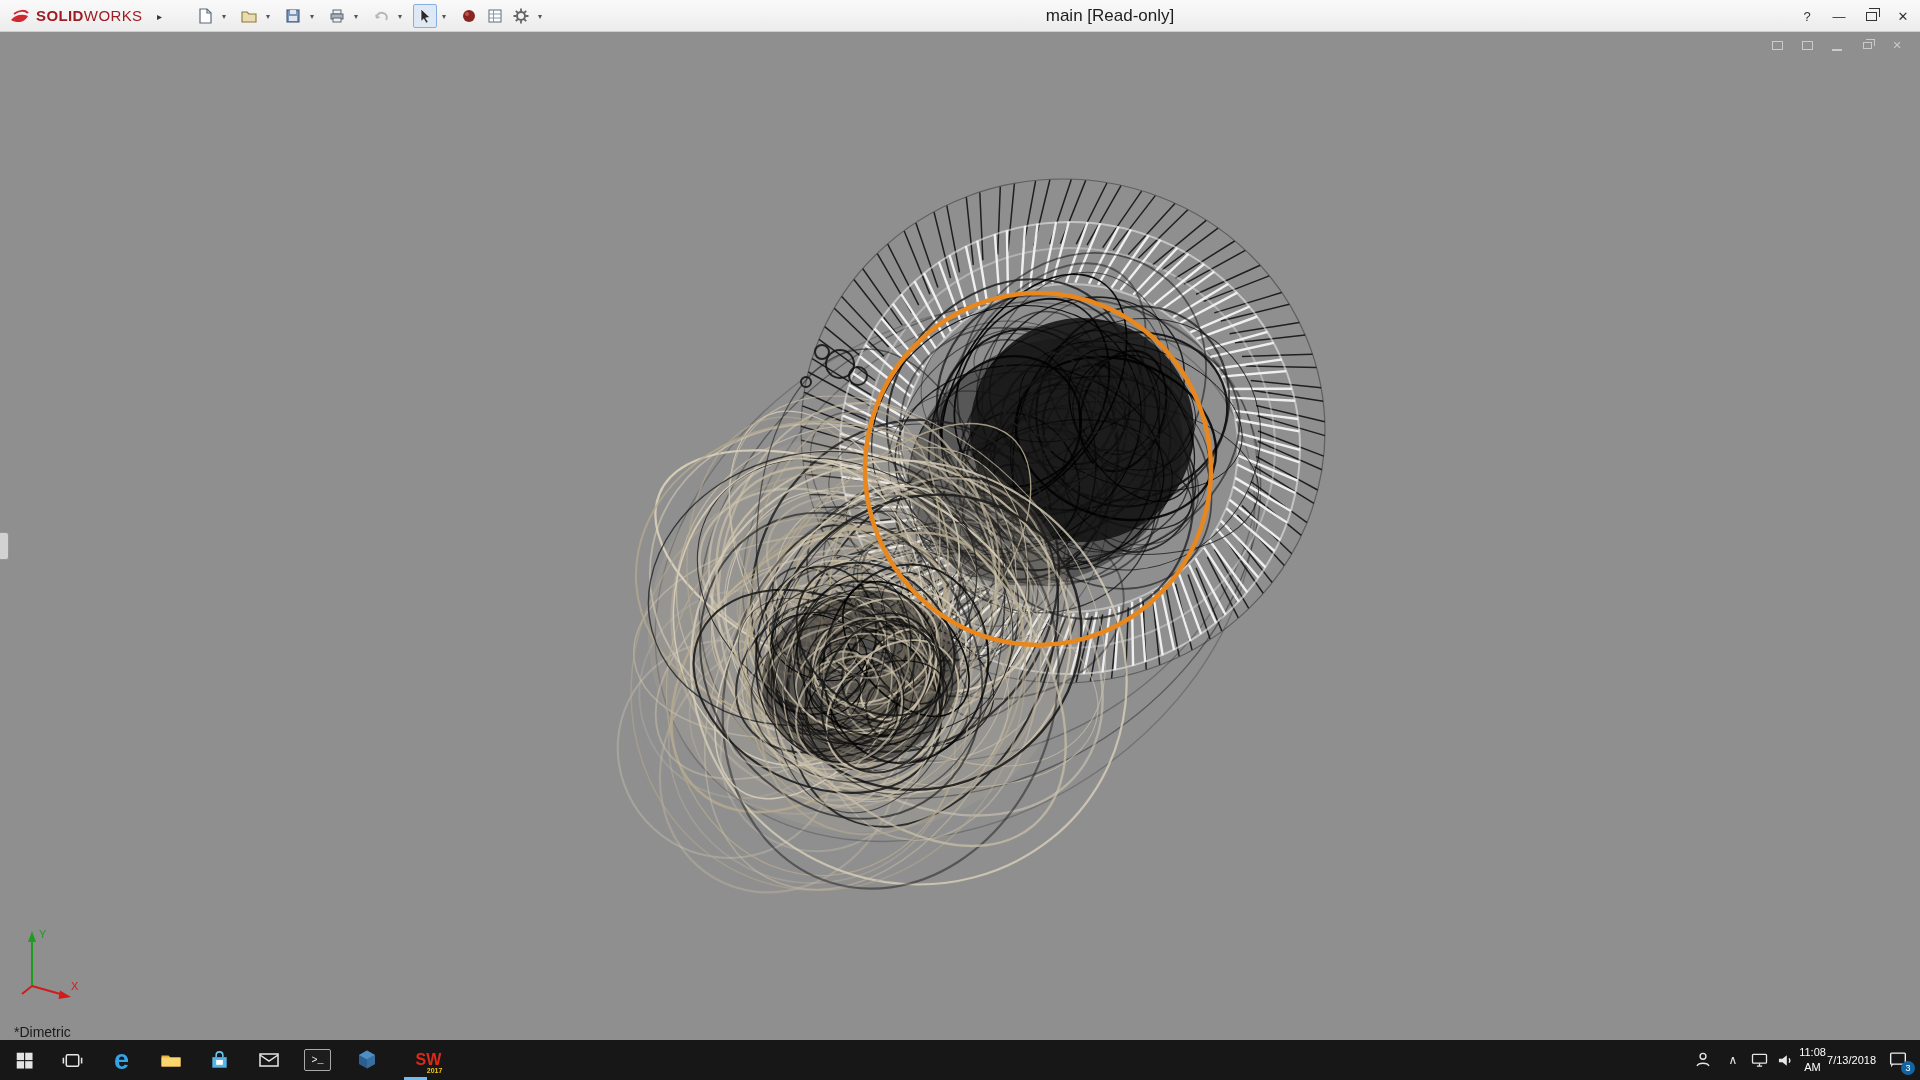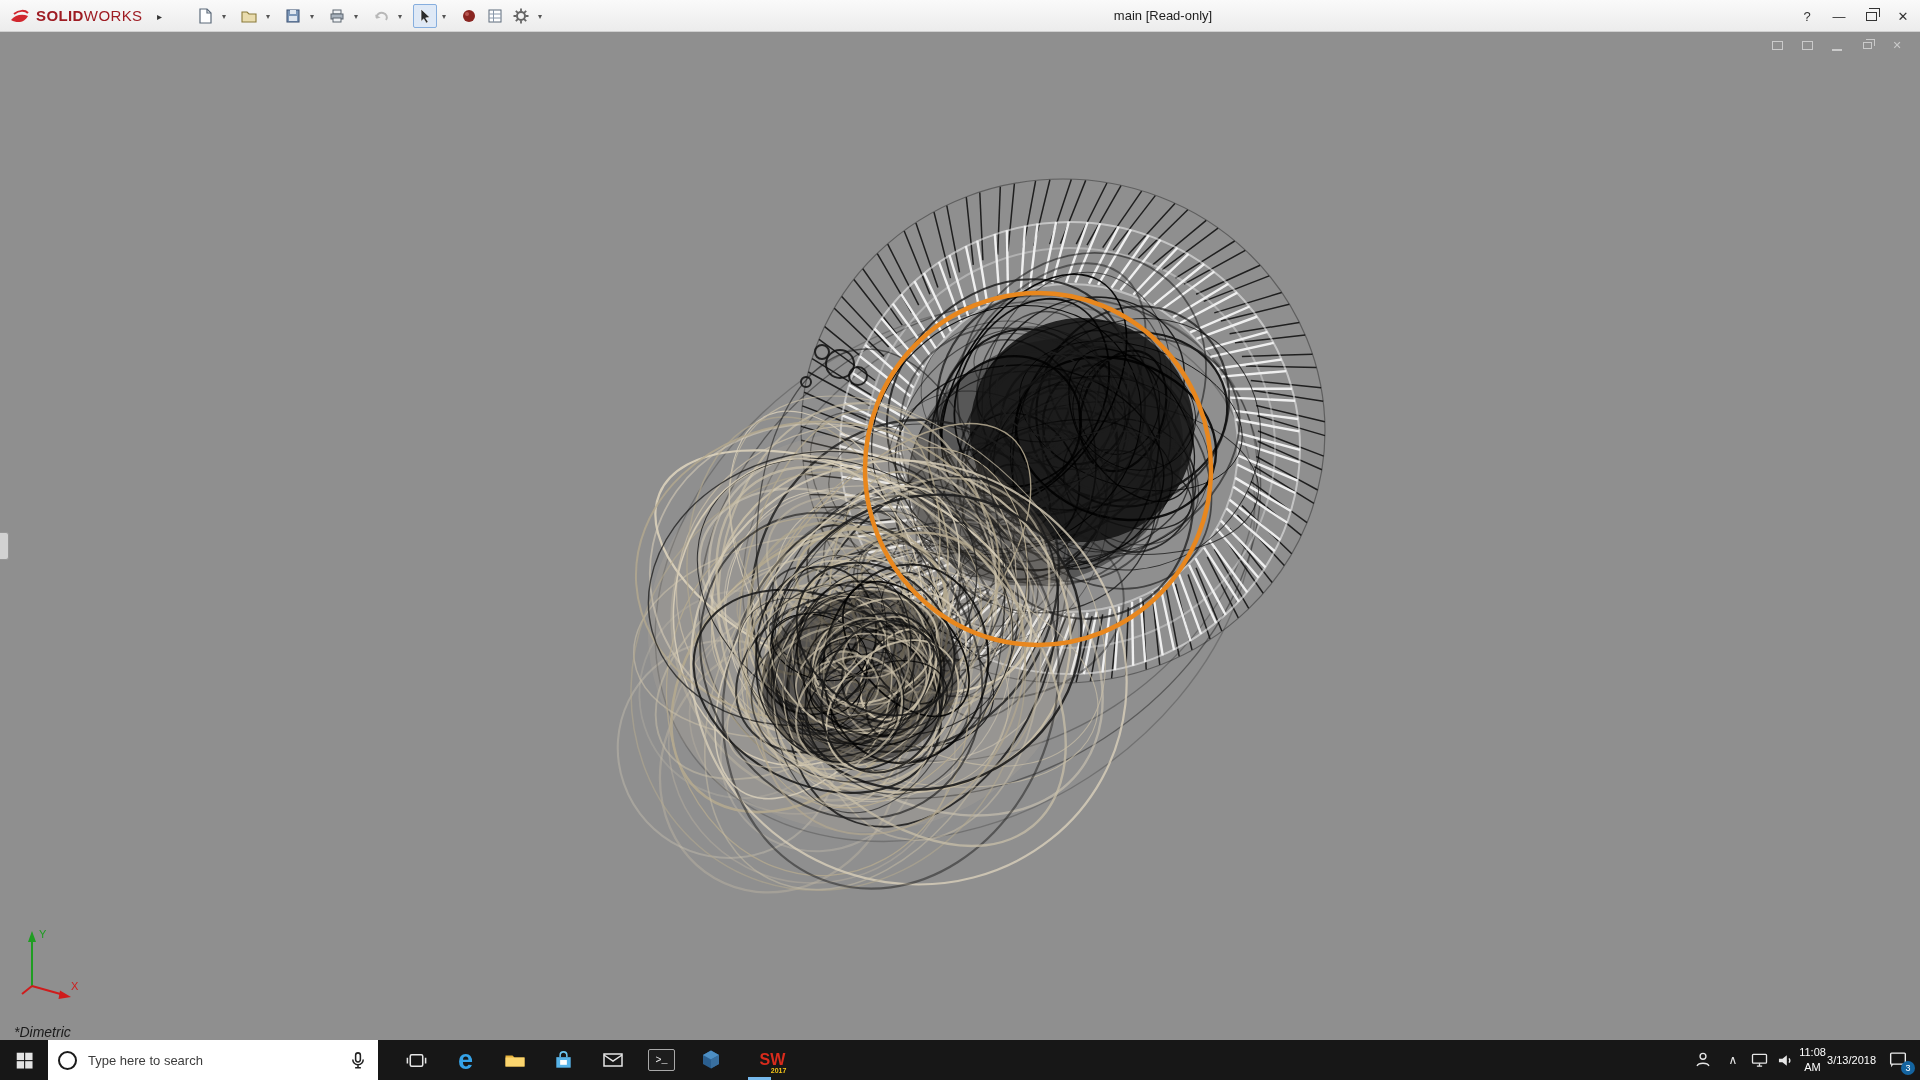--- a/index.html
+++ b/index.html
@@ -11,43 +11,43 @@
               background:linear-gradient(#fafafa,#ececec); border-bottom:1px solid #cfcfcf; }
   .tb-left { position:absolute; left:8px; top:0; height:32px; display:flex; align-items:center; }
   .sw-logo { display:flex; align-items:center; gap:4px; }
   .logo-solid { font-weight:800; color:#9e1c23; font-size:15px; letter-spacing:.4px; }
   .logo-works { font-weight:400; color:#9e1c23; font-size:15px; letter-spacing:.4px; }
   .flyout { margin-left:10px; font-size:10px; color:#333; width:14px; text-align:center; cursor:pointer; }
   .toolbar { display:flex; align-items:center; margin-left:26px; gap:2px; }
   .tbtn { width:24px; height:24px; display:flex; align-items:center; justify-content:center; border:1px solid transparent; }
   .tbtn.pressed { border:1px solid #86aede; background:#dfe9f6; border-radius:2px; }
   .caret { width:11px; font-size:8px; color:#555; text-align:center; margin-right:5px; }
-  .tb-title { position:absolute; left:1163px; transform:translateX(-50%); top:0; line-height:32px;
-              font-size:13px; color:#1e1e1e; white-space:nowrap; }
+  .tb-title { position:absolute; left:1110px; transform:translateX(-50%); top:0; line-height:32px;
+              font-size:17px; color:#1e1e1e; white-space:nowrap; }
   .tb-controls { position:absolute; right:10px; top:0; height:32px; display:flex; align-items:center; gap:18px;
                  font-size:13px; color:#333; }
   .tb-btn { cursor:pointer; display:flex; align-items:center; justify-content:center; min-width:14px; }
   .restore { width:11px; height:9px; border:1.5px solid #333; position:relative; }
   .restore::before { content:""; position:absolute; left:2px; top:-5px; width:10px; height:8px;
                      border:1.5px solid #333; border-bottom:none; border-left:none; }
 
   
   .viewport { position:absolute; top:32px; left:0; width:1920px; height:1008px; background:#8f8f8f; }
   #engine { position:absolute; inset:0; }
   .doc-controls { position:absolute; top:6px; right:14px; display:flex; gap:12px; align-items:center; opacity:.8; }
   .dc { width:18px; height:15px; display:flex; align-items:center; justify-content:center;
         color:#d9d9d9; font-size:11px; cursor:pointer; }
   .dc-sq { width:11px; height:9px; border:1.5px solid #d9d9d9; }
   .dc-min { width:10px; border-bottom:2px solid #d9d9d9; height:2px; margin-top:8px; }
   .dc-restore { width:9px; height:7px; border:1.5px solid #d9d9d9; position:relative; }
   .dc-restore::before { content:""; position:absolute; left:2px; top:-4px; width:8px; height:6px;
                         border:1.5px solid #d9d9d9; border-bottom:none; border-left:none; }
   .left-tab { position:absolute; left:0; top:500px; width:9px; height:28px; background:#d2d2d2;
               border:1px solid #979797; border-left:none; border-radius:0 3px 3px 0; cursor:pointer; }
-  .view-label { position:absolute; left:14px; bottom:0px; font-size:14px; color:#1b1b1b;font-style:italic; }
+  .view-label { position:absolute; left:14px; bottom:0px; font-size:14px; color:#1b1b1b; }
   .triad { position:absolute; left:14px; bottom:34px; }
 
   
   .taskbar { position:absolute; bottom:0; left:0; width:1920px; height:40px; background:#171717;
              display:flex; align-items:center; }
   .start-btn { width:48px; height:40px; display:flex; align-items:center; justify-content:center; cursor:pointer; }
   .search { width:330px; height:40px; background:#ffffff; display:flex; align-items:center;
             padding:0 10px; gap:9px; margin-right:14px; }
   .cortana { width:19px; height:19px; border:2.5px solid #1b1b1b; border-radius:50%; flex:none; }
   .search input { flex:1; border:none; outline:none; font-size:13px; color:#222; background:transparent;
@@ -642,28 +642,20 @@
 <div class="taskbar" style="background: rgb(23, 23, 23);">
   <div class="start-btn">
     <svg width="19" height="19" viewBox="0 0 22 22">
       <rect x="2" y="2" width="8.5" height="8.5" fill="#e4e4e4"></rect>
       <rect x="11.8" y="2" width="8.5" height="8.5" fill="#e4e4e4"></rect>
       <rect x="2" y="11.8" width="8.5" height="8.5" fill="#e4e4e4"></rect>
       <rect x="11.8" y="11.8" width="8.5" height="8.5" fill="#e4e4e4"></rect>
     </svg>
   </div>
 
-  <div class="search">
-    <span class="cortana"></span>
-    <input type="text" placeholder="Type here to search" style="">
-    <svg width="20" height="21" viewBox="0 0 21 21">
-      <rect x="8" y="2.5" width="5" height="9.5" rx="2.5" fill="none" stroke="#222" stroke-width="1.6"></rect>
-      <path d="M5 9.5a5.5 5.5 0 0 0 11 0M10.5 15v3M7.5 18h6" stroke="#222" fill="none" stroke-width="1.6"></path>
-    </svg>
-  </div>
 
   <div class="app-cell">
     <svg width="23" height="23" viewBox="0 0 24 24">
       <rect x="5.5" y="6" width="13" height="12" rx="1.5" fill="none" stroke="#e6e6e6" stroke-width="1.6"></rect>
       <path d="M2.5 9v6M21.5 9v6" stroke="#e6e6e6" stroke-width="1.6"></path>
     </svg>
   </div>
 
   <div class="app-cell">
     <span class="edge-e">e</span>
@@ -727,21 +719,21 @@
       </svg>
     </div>
     <div class="tray-cell" style="width:26px">
       <svg width="21" height="21" viewBox="0 0 24 24">
         <path d="M4.5 10v4h4l5 4V6l-5 4z" fill="#e6e6e6"></path>
         <path d="M16 9.5a4 4 0 0 1 0 5" stroke="#e6e6e6" fill="none" stroke-width="1.5"></path>
       </svg>
     </div>
     <div class="tray-cell clock">
       <div>11:08 AM</div>
-      <div>3/13/2018</div>
+      <div>7/13/2018</div>
     </div>
     <div class="tray-cell action">
       <svg width="22" height="22" viewBox="0 0 24 24">
         <rect x="4" y="4.5" width="16" height="12" rx="1" fill="none" stroke="#eeeeee" stroke-width="1.5"></rect>
         <path d="M7 16.5l-2.5 3.5v-3.5z" fill="#eeeeee"></path>
       </svg>
       <span class="badge">3</span>
     </div>
   </div>
 </div>

